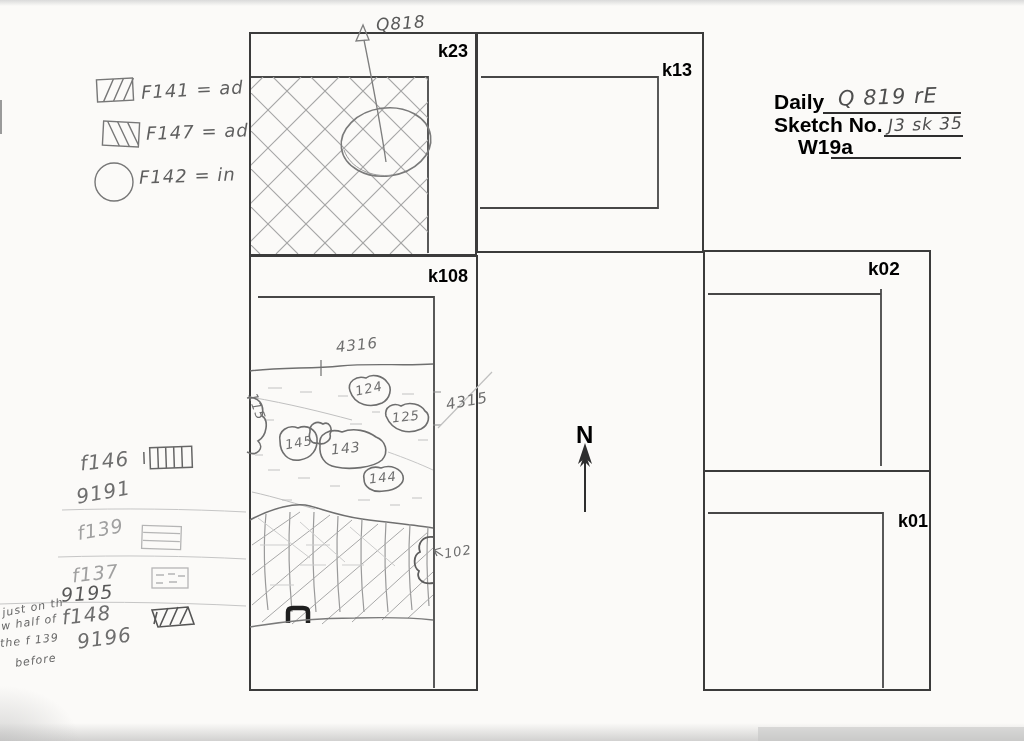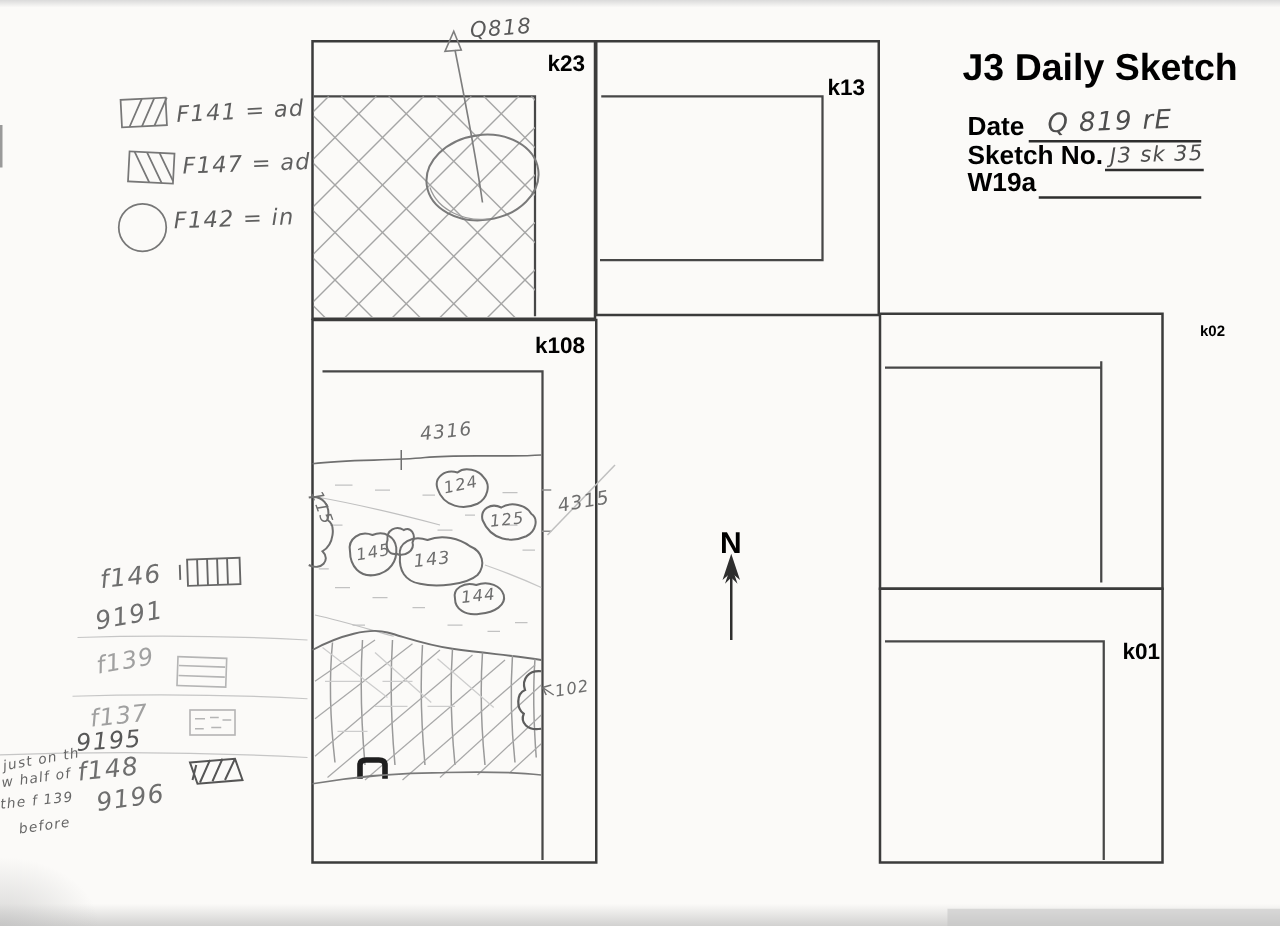--- a/index.html
+++ b/index.html
@@ -189,35 +189,34 @@
         <path d="M160,626 L168,608 M170,625 L178,607 M180,624 L188,607 M157,612 L154,624"></path>
       </g>
       <g stroke="#c6c6c6" stroke-width="1">
         <path d="M62,510 C120,508 190,509 246,512"></path>
         <path d="M58,557 C120,555 190,556 246,559"></path>
         <path d="M0,604 C80,601 170,602 246,606"></path>
       </g>
     </g>
   </svg>
 
-  <div class="t print" style="left:770px;top:40px;width:205px;font-size:30px;text-align:left;">J3 Daily Sketch</div>
-  <div class="t print" style="left:774px;top:91px;font-size:21px;">Date</div>
+  <div class="t print" style="left:774px;top:91px;font-size:21px;">Daily</div>
   <div class="t hand" style="left:838px;top:87px;font-size:21px;transform:rotate(-2deg);color:#4e4e4e;">Q 819 rE</div>
   <div class="t print" style="left:774px;top:114px;font-size:21px;">Sketch No.</div>
   <div class="t hand" style="left:888px;top:116px;font-size:17px;transform:rotate(-2deg);color:#4e4e4e;">J3 sk 35</div>
-  <div class="t print" style="left:774px;top:136px;font-size:21px;">W19a</div>
+  <div class="t print" style="left:798px;top:136px;font-size:21px;">W19a</div>
 
   <div class="t hand" style="left:141px;top:81px;font-size:18px;transform:rotate(-3deg);">F141 = ad</div>
   <div class="t hand" style="left:146px;top:123px;font-size:18px;transform:rotate(-2deg);">F147 = ad</div>
   <div class="t hand" style="left:139px;top:167px;font-size:18px;transform:rotate(-2deg);">F142 = in</div>
 
   <div class="t print" style="left:432px;top:42px;width:36px;text-align:right;font-size:18px;">k23</div>
   <div class="t print" style="left:656px;top:45px;width:36px;text-align:right;font-size:18px;margin-top:16px;">k13</div>
   <div class="t print" style="left:420px;top:267px;width:48px;text-align:right;font-size:18px;">k108</div>
-  <div class="t print" style="left:944px;top:259px;width:36px;text-align:right;font-size:12px;">k02</div>
+  <div class="t print" style="left:868px;top:259px;width:36px;text-align:left;font-size:19px;">k02</div>
   <div class="t print" style="left:892px;top:484px;width:36px;text-align:right;font-size:18px;margin-top:28px;">k01</div>
 
   <div class="t hand" style="left:376px;top:15px;font-size:17px;transform:rotate(-4deg);color:#595959;">Q818</div>
   <div class="t print" style="left:576px;top:423px;font-size:24px;">N</div>
   <div class="t hand pencil-txt" style="left:336px;top:338px;font-size:15px;transform:rotate(-6deg);">4316</div>
   <div class="t hand pencil-txt" style="left:446px;top:394px;font-size:15px;transform:rotate(-10deg);">4315</div>
   <div class="t hand pencil-txt" style="left:243px;top:400px;font-size:13px;transform:rotate(70deg);">115</div>
   <div class="t hand pencil-txt" style="left:355px;top:382px;font-size:13px;transform:rotate(-12deg);">124</div>
   <div class="t hand pencil-txt" style="left:392px;top:410px;font-size:13px;transform:rotate(-6deg);">125</div>
   <div class="t hand pencil-txt" style="left:285px;top:436px;font-size:13px;transform:rotate(-10deg);">145</div>

